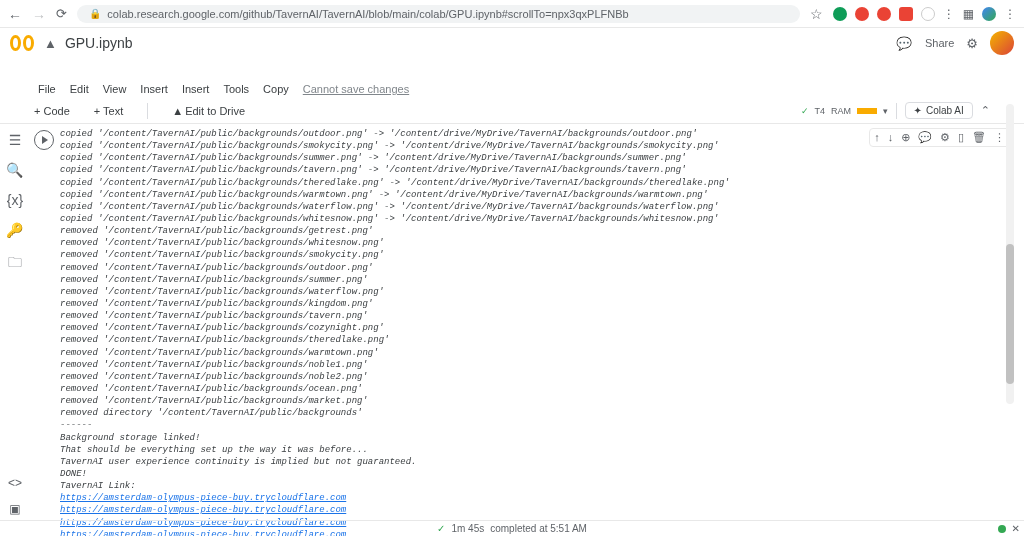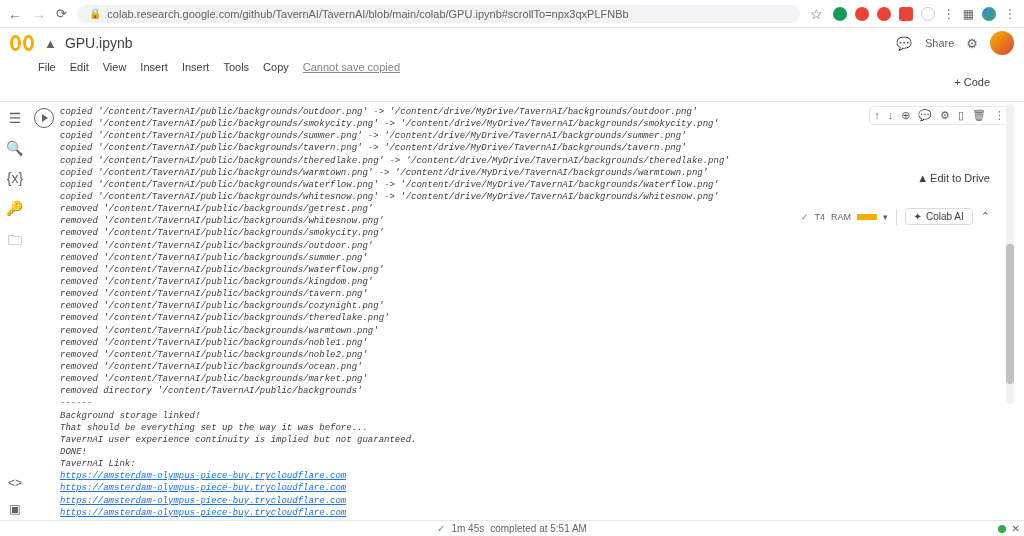--- a/index.html
+++ b/index.html
@@ -16,25 +16,25 @@
   
   .colab-header { height: 30px; display: flex; align-items: center; padding: 0 10px; gap: 8px; }
   .colab-logo { width: 26px; height: 16px; display: flex; gap: 2px; align-items: center; }
   .logo-ring { width: 11px; height: 16px; border: 3px solid #f9ab00; border-radius: 50%; }
   .drive-icon { color: #5f6368; font-size: 13px; }
   .notebook-title { font-size: 14px; color: #3c4043; }
   .header-right { margin-left: auto; display: flex; align-items: center; gap: 12px; }
   .hdr-icon { color: #5f6368; font-size: 13px; cursor: pointer; }
   .avatar { width: 24px; height: 24px; border-radius: 50%; background: linear-gradient(135deg, #f4b400, #db4437); }
   
-  .menu-bar { height: 18px; display: flex; align-items: center; padding: 0 38px; gap: 14px; font-size: 11px; color: #3c4043; }
+  .menu-bar { height: 18px; display: flex; align-items: center; padding: 0 38px; gap: 14px; font-size: 11px; color: #3c4043; margin-top: 22px; }
   .menu-item { cursor: pointer; }
   .cannot-save { text-decoration: underline; color: #80868b; }
   
-  .toolbar { height: 26px; display: flex; align-items: flex-end; padding: 0 34px; gap: 24px; font-size: 11px; color: #3c4043; border-bottom: 1px solid #e8e8e8; flex-direction: column; }
+  .toolbar { height: 26px; display: flex; align-items: center; padding: 0 34px; gap: 24px; font-size: 11px; color: #3c4043; border-bottom: 1px solid #e8e8e8; }
   .tb-btn { cursor: pointer; display: flex; align-items: center; gap: 2px; }
   .tb-sep { width: 1px; height: 16px; background: #dadce0; }
   .tb-right { margin-left: auto; display: flex; align-items: center; gap: 8px; }
   .connect-area { display: flex; align-items: center; gap: 6px; font-size: 9px; color: #5f6368; }
   .colab-ai-btn { border: 1px solid #dadce0; border-radius: 4px; padding: 2px 8px; font-size: 10px; display: flex; align-items: center; gap: 4px; }
   
   .main-area { display: flex; height: calc(536px - 28px - 30px - 18px - 26px - 16px); }
   .left-rail { width: 30px; display: flex; flex-direction: column; align-items: center; padding-top: 8px; gap: 14px; color: #5f6368; font-size: 14px; }
   .rail-icon { cursor: pointer; }
   .code-rail { width: 30px; display: flex; flex-direction: column; align-items: center; padding-top: 320px; gap: 12px; color: #5f6368; font-size: 12px; position: absolute; left: 0; bottom: 20px; }
@@ -99,21 +99,21 @@
 </div>
 
 <div class="menu-bar">
   <span class="menu-item">File</span>
   <span class="menu-item">Edit</span>
   <span class="menu-item">View</span>
   <span class="menu-item">Insert</span>
   <span class="menu-item">Insert</span>
   <span class="menu-item">Tools</span>
   <span class="menu-item">Copy</span>
-  <span class="menu-item cannot-save">Cannot save copied</span>
+  <span class="menu-item cannot-save">Cannot save changes</span>
 </div>
 
 <div class="toolbar">
   <span class="tb-btn">+ Code</span>
   <span class="tb-btn">+ Text</span>
   <div class="tb-sep"></div>
   <span class="tb-btn">▲ <span>Edit to Drive</span></span>
   <div class="tb-right">
     <div class="connect-area">
       <span style="color:#34a853">✓</span>

